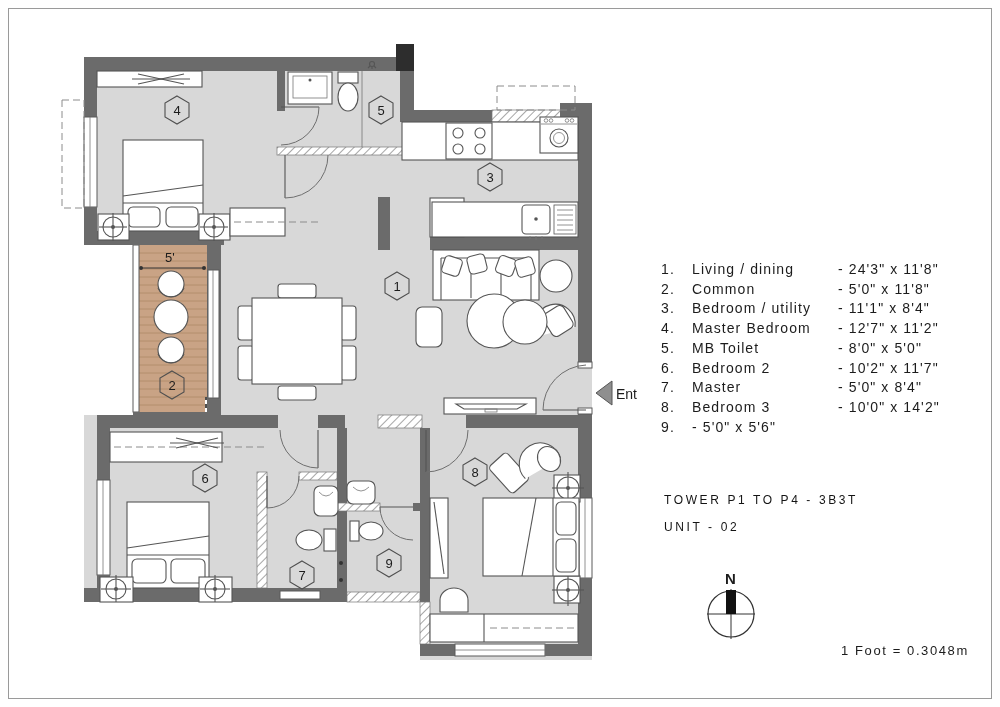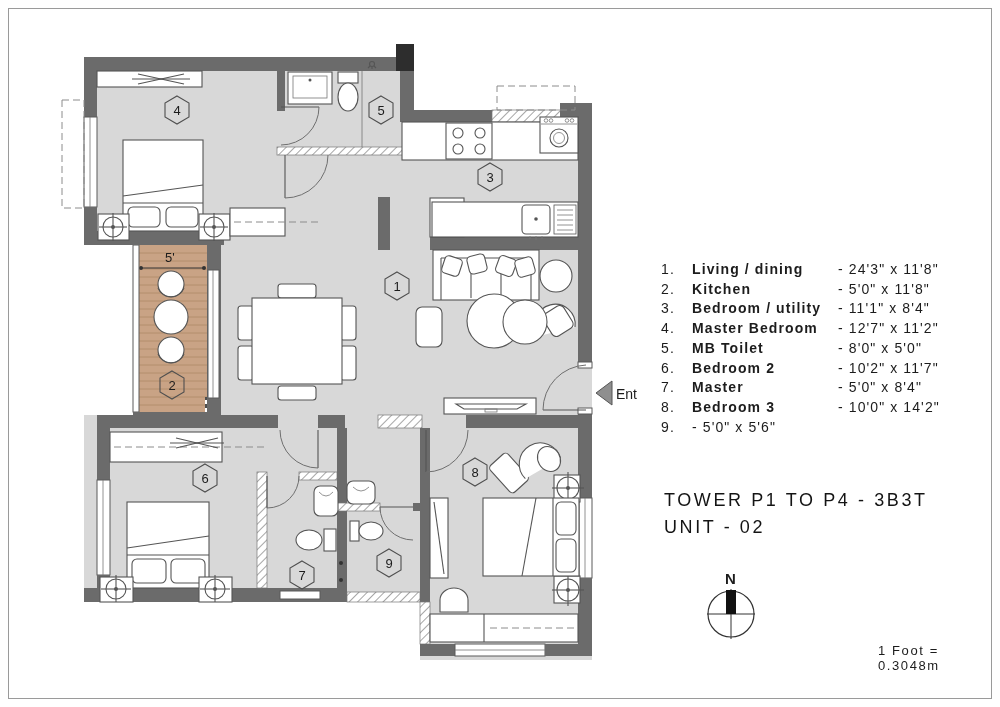--- a/index.html
+++ b/index.html
@@ -6,29 +6,29 @@
   .page {
     position:relative; width:1000px; height:707px; background:#ffffff;
     font-family:"Liberation Sans", sans-serif; color:#1c1c1c; overflow:hidden;
   }
   .frame { position:absolute; inset:8px; border:1px solid #9a9a9a; }
   svg.plan { position:absolute; left:0; top:0; width:1000px; height:707px; }
 
   .legend { position:absolute; left:661px; top:260px; font-size:14px; letter-spacing:1.1px; }
   .legend .row { display:flex; line-height:19.7px; white-space:pre; }
   .legend .num  { width:31px; }
-  .legend .name { width:146px;font-weight:bold; }
-
-  .title-block { position:absolute; left:664px; top:487px; font-size:18px;
+  .legend .name { width:146px; }
+
+  .title-block { position:absolute; left:664px; top:487px; font-size:12px;
                  letter-spacing:2.6px; line-height:27px; color:#141414; }
 
   .compass { position:absolute; left:700px; top:570px; width:62px; text-align:center; }
   .compass .n { font-size:15px; font-weight:bold; letter-spacing:1px; line-height:18px; }
 
-  .scale-note { position:absolute; left:841px; top:643px; font-size:13px; letter-spacing:1.6px;margin-left:37px; }
+  .scale-note { position:absolute; left:841px; top:643px; font-size:13px; letter-spacing:1.6px; }
 
   
   .wall   { fill:#6b6b6b; }
   .blk    { fill:#2d2d2d; }
   .floor  { fill:#d8d8d8; }
   .furn   { fill:#ffffff; stroke:#555555; stroke-width:1.1; }
   .ln     { stroke:#555555; stroke-width:1.1; fill:none; }
   .thin   { stroke:#777777; stroke-width:0.8; fill:none; }
   .dash   { stroke:#8c8c8c; stroke-width:1; fill:none; stroke-dasharray:7 4; }
   .arc    { stroke:#6f6f6f; stroke-width:1; fill:none; }
@@ -430,21 +430,21 @@
       </g>
       <g>
         <polygon class="hex" points="475,458 487,465 487,479 475,486 463,479 463,465"></polygon>
         <text class="hextxt" x="475" y="477">8</text>
       </g>
     </g>
   </svg>
 
   <div class="legend">
     <div class="row"><span class="num">1.</span><span class="name">Living / dining</span><span class="dims">- 24'3" x 11'8"</span></div>
-    <div class="row"><span class="num">2.</span><span class="name">Kitchen</span><span class="dims">- 5'0" x 11'8"</span></div>
+    <div class="row"><span class="num">2.</span><span class="name">Common</span><span class="dims">- 5'0" x 11'8"</span></div>
     <div class="row"><span class="num">3.</span><span class="name">Bedroom / utility</span><span class="dims">- 11'1" x 8'4"</span></div>
     <div class="row"><span class="num">4.</span><span class="name">Master Bedroom</span><span class="dims">- 12'7" x 11'2"</span></div>
     <div class="row"><span class="num">5.</span><span class="name">MB Toilet</span><span class="dims">- 8'0" x 5'0"</span></div>
     <div class="row"><span class="num">6.</span><span class="name">Bedroom 2</span><span class="dims">- 10'2" x 11'7"</span></div>
     <div class="row"><span class="num">7.</span><span class="name">Master</span><span class="dims">- 5'0" x 8'4"</span></div>
     <div class="row"><span class="num">8.</span><span class="name">Bedroom 3</span><span class="dims">- 10'0" x 14'2"</span></div>
     <div class="row"><span class="num">9.</span><span class="dims">- 5'0" x 5'6"</span></div>
   </div>
 
   <div class="title-block">

